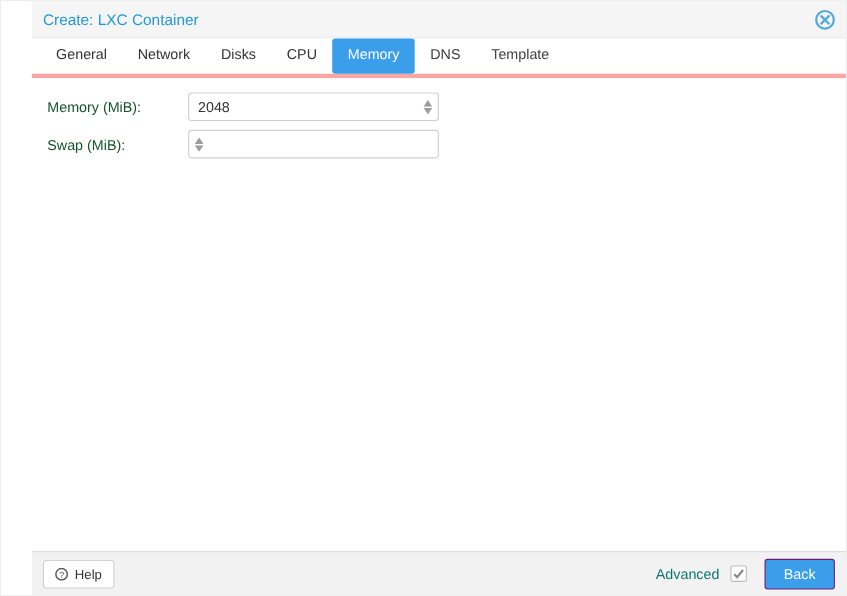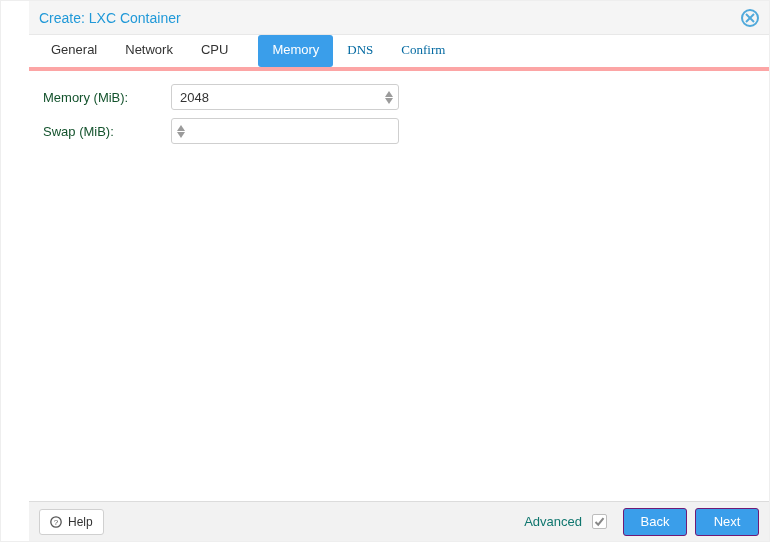--- a/index.html
+++ b/index.html
@@ -4,22 +4,22 @@
 <style>
   * { box-sizing: border-box; margin: 0; padding: 0; }
   html, body { width: 770px; height: 542px; font-family: "Helvetica Neue", Arial, sans-serif; font-size: 13px; color: #333; background: #fff; }
   .window { width: 770px; height: 542px; background: #fff; position: relative; display: flex; flex-direction: column; border: 1px solid #eee; padding-left: 28px; }
   .titlebar { height: 34px; background: #f5f5f5; border-bottom: 1px solid #e8e8e8; display: flex; align-items: center; padding: 0 10px; }
   .titlebar-title { color: #2199d8; font-size: 14px; flex: 1; }
   .close-btn { width: 18px; height: 18px; border: 2px solid #50a9db; border-radius: 50%; display: flex; align-items: center; justify-content: center; cursor: pointer; color: #50a9db; }
   .close-btn svg { width: 10px; height: 10px; }
   .tabs { height: 36px; display: flex; padding: 0 8px; border-bottom: 4px solid #fca5a5; gap: 0; background: #fff; }
   .tab { padding: 7px 14px; font-size: 13px; color: #333; cursor: pointer; border-radius: 3px; }
-  .tab.active { background: #3a9eea; color: #fff; margin-left: 16px; }
-  .tab.disabled { color: #0369a1; cursor: default; font-family: Liberation Serif, serif; }
+  .tab.active { background: #3a9eea; color: #fff; }
+  .tab.disabled { color: #404040; cursor: default; }
   .body { flex: 1; padding: 12px 14px; }
   .form-row { display: flex; align-items: center; height: 28px; margin-bottom: 6px; }
   .form-label { width: 128px; color: #14532d; font-size: 13px; }
   .spinner { width: 228px; height: 26px; border: 1px solid #cfcfcf; border-radius: 3px; display: flex; align-items: center; background: #fff; position: relative; }
   .spinner input { border: none; outline: none; flex: 1; padding: 0 8px; font-size: 13px; background: transparent; color: #333; }
   .spinner .arrows { width: 18px; height: 100%; display: flex; flex-direction: column; align-items: center; justify-content: center; gap: 1px; cursor: pointer; }
   .spinner .arrows svg { width: 8px; height: 6px; fill: #9b9b9b; }
   .footer { height: 40px; background: #f2f2f2; border-top: 1px solid #dcdcdc; display: flex; align-items: center; padding: 0 10px; gap: 8px; }
   .help-btn { height: 26px; padding: 0 10px; background: #fff; border: 1px solid #d0d0d0; border-radius: 3px; display: flex; align-items: center; gap: 6px; cursor: pointer; font-size: 12px; color: #333; }
   .help-btn svg { width: 12px; height: 12px; }
@@ -40,24 +40,25 @@
       <svg viewBox="0 0 10 10">
           <line x1="1" y1="1" x2="9" y2="9" stroke="#50a9db" stroke-width="2"></line>
           <line x1="9" y1="1" x2="1" y2="9" stroke="#50a9db" stroke-width="2"></line>
         </svg>
     </div>
   </div>
 
   <div class="tabs">
     <div class="tab">General</div>
     <div class="tab">Network</div>
+    <div class="tab">Disks</div>
     <div class="tab">CPU</div>
     <div class="tab active">Memory</div>
     <div class="tab disabled">DNS</div>
-    <div class="tab disabled">Confirm</div>
+    <div class="tab disabled">Template</div>
   </div>
 
   <div class="body">
 
     <div class="form-row">
       <div class="form-label">Memory (MiB):</div>
       <div class="spinner">
         <input type="text" value="2048" style="">
         <div class="arrows">
           <svg viewBox="0 0 8 6">
@@ -95,16 +96,15 @@
       <span>Help</span>
     </div>
     <div class="footer-spacer"></div>
     <span class="adv-label">Advanced</span>
     <span class="checkbox">
       <svg viewBox="0 0 11 11">
           <polyline points="1.5,6 4.2,8.7 9.5,2.2"></polyline>
         </svg>
     </span>
     <div class="btn">Back</div>
-    <div class="btn">Next</div>
   </div>
 
 </div>
 
 </body></html>

